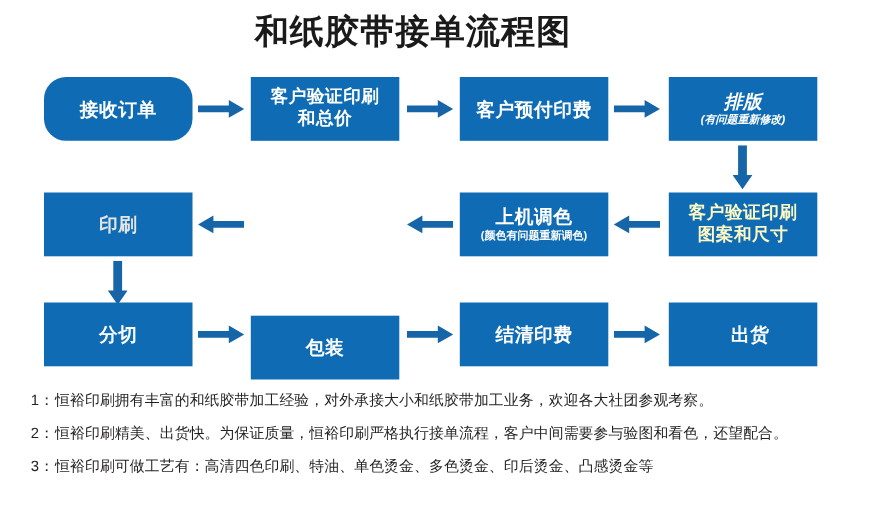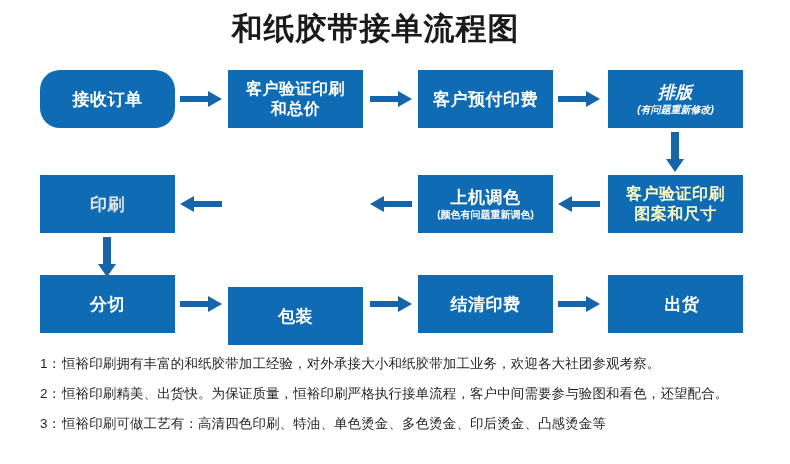--- a/index.html
+++ b/index.html
@@ -83,21 +83,20 @@
     left: 28px;
     top: 349px;
     width: 750px;
   }
   .note {
     font-size: 13.5px;
     line-height: 30px;
     color: #231f20;
     white-space: nowrap;
     letter-spacing: 0.1px;
-    margin-left: 12px;
   }
   .note .idx {
     display: inline-block;
     min-width: 22px;
   }
 </style>
 </head>
 <body>
 
 <div id="page" style="background: rgb(255, 255, 255);">

